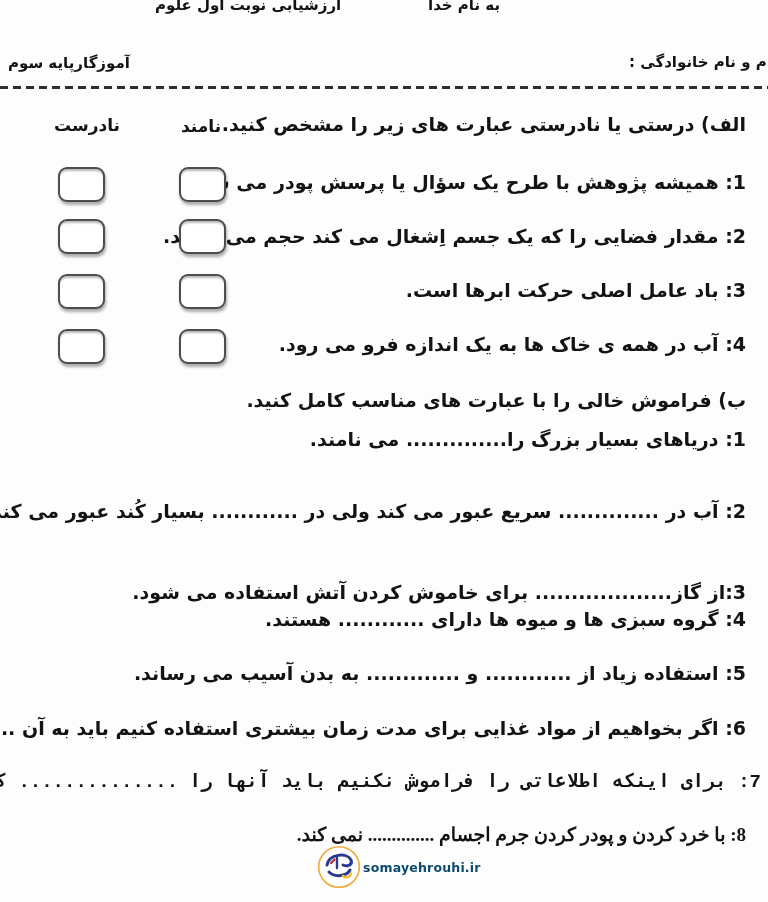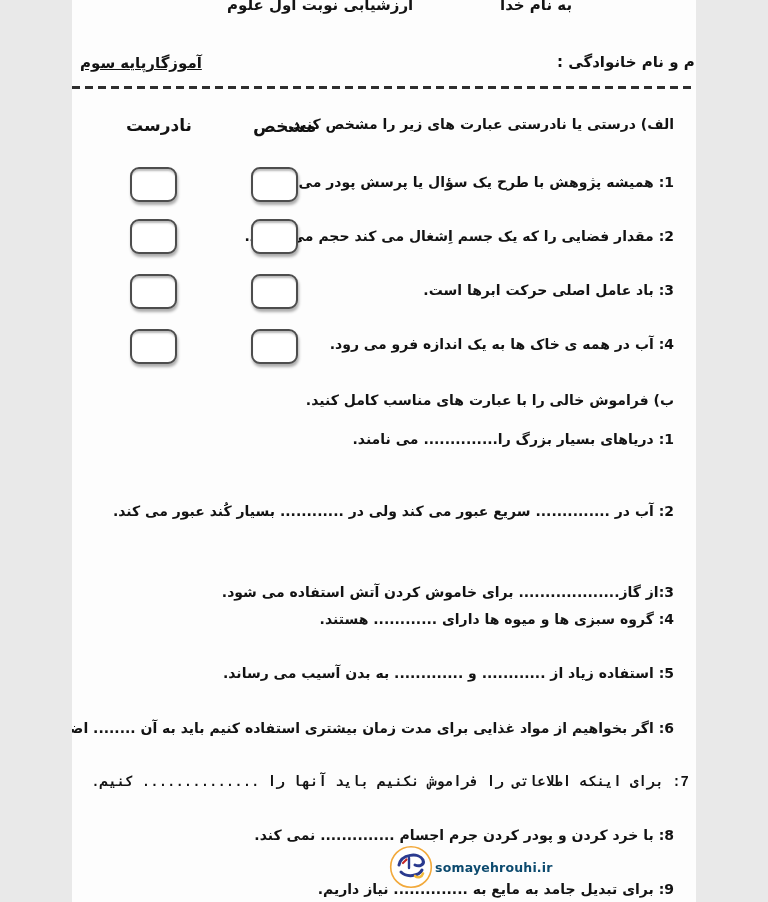--- a/index.html
+++ b/index.html
@@ -1,23 +1,23 @@
 <!DOCTYPE html>
 <html lang="fa"><head>
 <meta charset="utf-8">
 <style>
   html,body { margin:0; padding:0; background:#e9e9e9; }
   #page {
-    position:relative; width:624px; height:902px; margin:0 auto;
+    position:relative; width:768px; height:902px; margin:0 auto;
     background:#fdfdfd; overflow:hidden;
     font-family:"DejaVu Sans", sans-serif; color:#131313;
   }
   .fa {
     position:absolute; direction:rtl; unicode-bidi:plaintext;
-    text-align:right; font-weight:700; font-size:14px;
+    text-align:right; font-weight:700; font-size:19px;
     line-height:24px; white-space:nowrap; color:#131313;
   }
   .hdr { font-size:15px; }
   .sep {
     position:absolute; left:0; right:0; top:86px; height:3px;
     background:repeating-linear-gradient(to right,#2e2e2e 0 8px,transparent 8px 13px);
   }
   .cbx {
     position:absolute; width:47px; height:35px; background:#ffffff;
     border:2.5px solid #4d4d4d; border-radius:9px; box-sizing:border-box;
@@ -32,26 +32,26 @@
   .logo { position:absolute; left:317px; top:845px; width:44px; height:44px; }
 </style>
 </head>
 <body>
 
 <div id="page">
 
   <div class="fa hdr" style="left:155px; top:-7px;">ارزشیابی نوبت اول علوم</div>
   <div class="fa hdr" style="left:428px; right:auto; top:-7px;">به نام خدا</div>
   <div class="fa hdr" style="right:-10px; top:50px;">نام و نام خانوادگی :</div>
-  <div class="fa hdr" style="left:8px; right:auto; top:51px;text-decoration:underline;">آموزگارپایه سوم</div>
+  <div class="fa hdr" style="left:8px; right:auto; top:51px;">آموزگارپایه سوم</div>
 
   <div class="sep"></div>
 
   <div class="fa" style="right:22px; top:112px;">الف) درستی یا نادرستی عبارت های زیر را مشخص کنید.</div>
-  <div class="fa colhead" style="left:181px; right:auto; top:114px;">مشخص</div>
+  <div class="fa colhead" style="left:181px; right:auto; top:114px;">نامند</div>
   <div class="fa colhead" style="left:54px; right:auto; top:113px;">نادرست</div>
 
   <div class="fa" style="right:22px; top:170px;">1: همیشه پژوهش با طرح یک سؤال یا پرسش پودر می شود.</div>
   <div class="cbx" style="left:179px; top:167px;"></div>
   <div class="cbx" style="left:58px;  top:167px;"></div>
 
   <div class="fa" style="right:22px; top:224px;">2: مقدار فضایی را که یک جسم اِشغال می کند حجم می گویند.</div>
   <div class="cbx" style="left:179px; top:219px;"></div>
   <div class="cbx" style="left:58px;  top:219px;"></div>
 
@@ -65,22 +65,21 @@
 
   <div class="fa" style="right:22px; top:388px;">ب) فراموش خالی را با عبارت های مناسب کامل کنید.</div>
 
   <div class="fa" style="right:22px; top:427px;">1: دریاهای بسیار بزرگ را.............. می نامند.</div>
   <div class="fa" style="right:22px; top:499px;">2: آب در .............. سریع عبور می کند ولی در ............ بسیار کُند عبور می کند.</div>
   <div class="fa" style="right:22px; top:553px;margin-top:27px;">3:از گاز................... برای خاموش کردن آتش استفاده می شود.</div>
   <div class="fa" style="right:22px; top:607px;">4: گروه سبزی ها و میوه ها دارای ............ هستند.</div>
   <div class="fa" style="right:22px; top:661px;">5: استفاده زیاد از ............ و ............. به بدن آسیب می رساند.</div>
   <div class="fa" style="right:22px; top:716px;">6: اگر بخواهیم از مواد غذایی برای مدت زمان بیشتری استفاده کنیم باید به آن ........ اضافه کنیم.</div>
   <div class="fa" style="right:7px; top:770px;font-family:Liberation Mono, monospace;">7: برای اینکه اطلاعاتی را فراموش نکنیم باید آنها را .............. کنیم.</div>
-  <div class="fa" style="right:22px; top:823px;">8: با خرد کردن و پودر کردن جرم اجسام .............. نمی کند.</div>
-  <div class="fa" style="right:22px; top:877px;">9: برای تبدیل جامد به مایع به .............. نیاز داریم.</div>
+  <div class="fa" style="right:22px; top:823px;font-family:Liberation Serif, serif;">8: با خرد کردن و پودر کردن جرم اجسام .............. نمی کند.</div>
 
   <div class="logo">
     <svg viewBox="0 0 44 44" width="44" height="44" aria-hidden="true">
       <circle cx="22" cy="22" r="20.3" fill="#ffffff" stroke="#f2a93b" stroke-width="1.6"></circle>
       <path d="M10 20 C12 9, 30 7, 34 15 C36 20, 30 22, 26 20" fill="none" stroke="#2a3a8f" stroke-width="3" stroke-linecap="round"></path>
       <path d="M12 27 C18 33, 30 31, 33 25" fill="none" stroke="#2a3a8f" stroke-width="3" stroke-linecap="round"></path>
       <path d="M20 13 L20 23" stroke="#2a3a8f" stroke-width="2.4" stroke-linecap="round"></path>
       <path d="M14 18 l3.5 -3.5" stroke="#c62828" stroke-width="2.2" stroke-linecap="round"></path>
       <path d="M26 31 c3 2.5, 7 1, 8 -2.5" stroke="#f2b93b" stroke-width="2.6" fill="none" stroke-linecap="round"></path>
     </svg>

